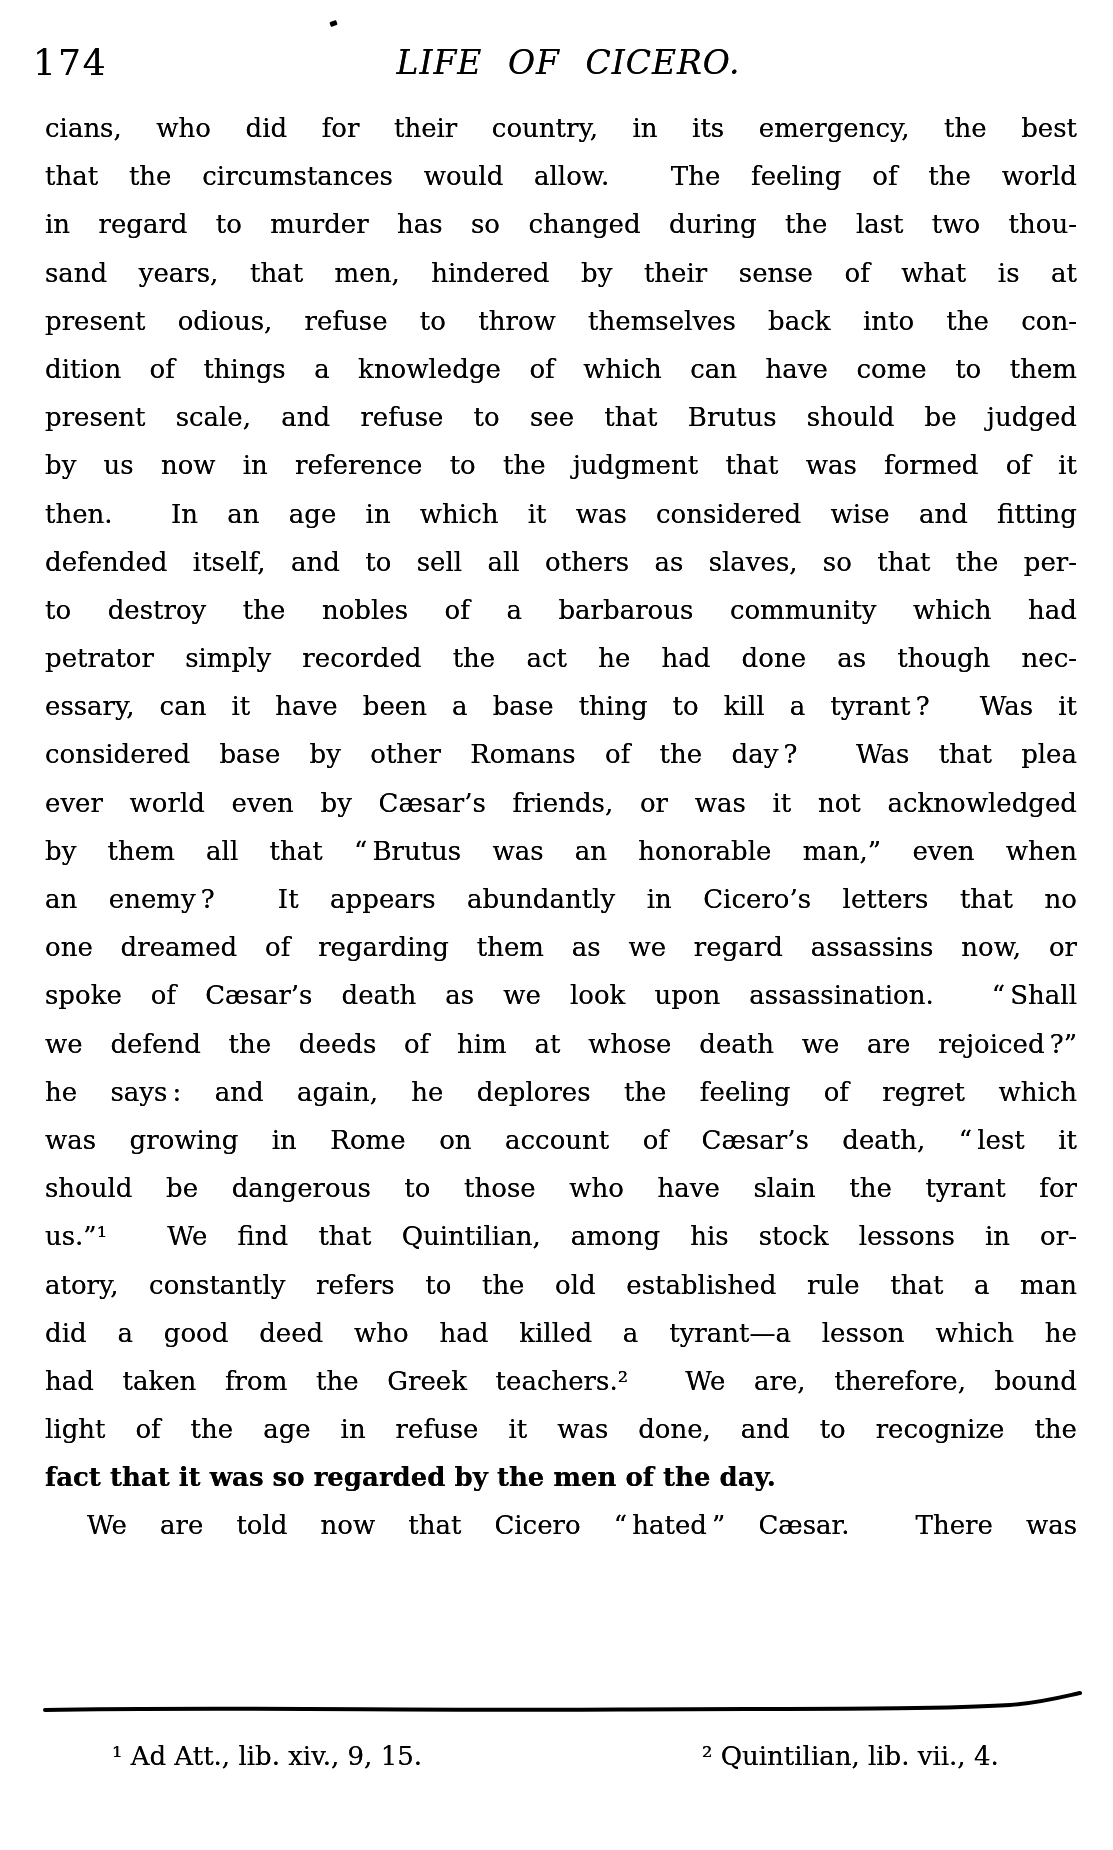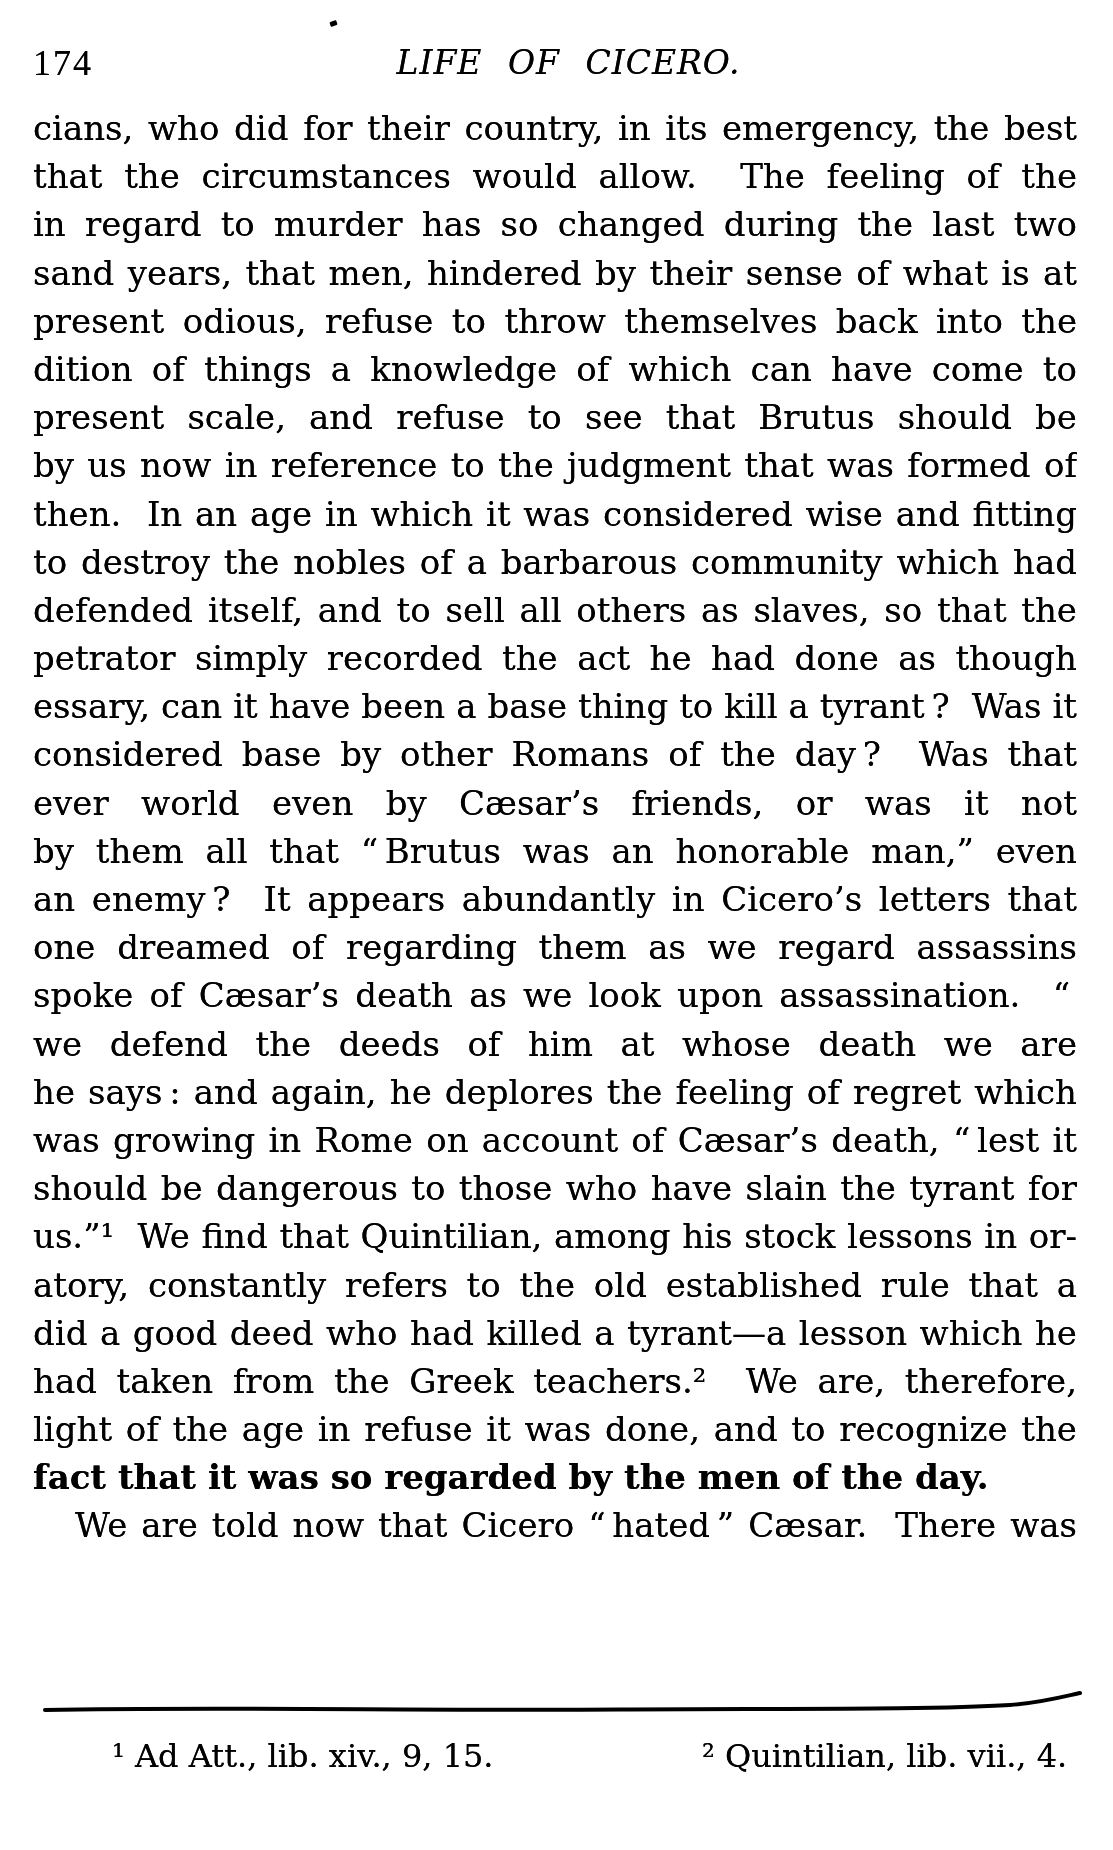--- a/index.html
+++ b/index.html
@@ -17,56 +17,56 @@
     position: absolute; left: 330px; top: 21px;
     width: 7px; height: 5px; background: #000;
     border-radius: 1px; transform: rotate(-18deg);
   }
 
   .pagenum {
     position: absolute; left: 33px; top: 44px;
     font-size: 36px; line-height: 38px;
     letter-spacing: 2px;
     text-shadow: 0 0 0.5px rgba(0,0,0,0.8);
-    font-family: Liberation Serif, serif;
   }
 
   .running-title {
     position: absolute; left: 12px; top: 43px; width: 100%;
     text-align: center;
     font-style: italic;
     font-size: 33px; line-height: 40px;
     letter-spacing: 1px; word-spacing: 14px;
     text-shadow: 0 0 0.5px rgba(0,0,0,0.8);
   }
 
   .body-block {
     position: absolute; left: 33px; top: 104px; width: 1044px;
   }
   .line {
-    font-size: 34px;
+    font-size: 26px;
     line-height: 48.2px;
     height: 48.2px;
     text-align: justify;
     text-align-last: justify;
     white-space: pre-wrap;
     overflow: hidden;
     text-shadow: 0 0 0.5px rgba(0,0,0,0.8);
+    margin-left: 12px;
   }
   .line.noj { text-align-last: left; font-weight: bold; }
   .line.ind { padding-left: 42px; }
 
   .rule-svg {
     position: absolute; left: 0; top: 1684px;
     width: 1113px; height: 40px;
   }
 
   .fn {
     position: absolute;
-    font-size: 32px; line-height: 32px;
+    font-size: 26px; line-height: 32px;
     white-space: pre-wrap;
     text-shadow: 0 0 0.5px rgba(0,0,0,0.8);
   }
   .fn-left  { left: 112px; top: 1740px; }
   .fn-right { left: 702px; top: 1740px; }
 </style>
 </head>
 <body>
 
 <div class="page">
@@ -80,22 +80,22 @@
   <div class="body-block">
       <div class="line">cians, who did for their country, in its emergency, the best</div>
       <div class="line">that the circumstances would allow.  The feeling of the world</div>
       <div class="line">in regard to murder has so changed during the last two thou-</div>
       <div class="line">sand years, that men, hindered by their sense of what is at</div>
       <div class="line">present odious, refuse to throw themselves back into the con-</div>
       <div class="line">dition of things a knowledge of which can have come to them</div>
       <div class="line">present scale, and refuse to see that Brutus should be judged</div>
       <div class="line">by us now in reference to the judgment that was formed of it</div>
       <div class="line">then.  In an age in which it was considered wise and fitting</div>
+      <div class="line">defended itself, and to sell all others as slaves, so that the per-</div>
       <div class="line">to destroy the nobles of a barbarous community which had</div>
-      <div class="line">defended itself, and to sell all others as slaves, so that the per-</div>
       <div class="line">petrator simply recorded the act he had done as though nec-</div>
       <div class="line">essary, can it have been a base thing to kill a tyrant ?  Was it</div>
       <div class="line">considered base by other Romans of the day ?  Was that plea</div>
       <div class="line">ever world even by Cæsar’s friends, or was it not acknowledged</div>
       <div class="line">by them all that “ Brutus was an honorable man,” even when</div>
       <div class="line">an enemy ?  It appears abundantly in Cicero’s letters that no</div>
       <div class="line">one dreamed of regarding them as we regard assassins now, or</div>
       <div class="line">spoke of Cæsar’s death as we look upon assassination.  “ Shall</div>
       <div class="line">we defend the deeds of him at whose death we are rejoiced ?”</div>
       <div class="line">he says : and again, he deplores the feeling of regret which</div>

